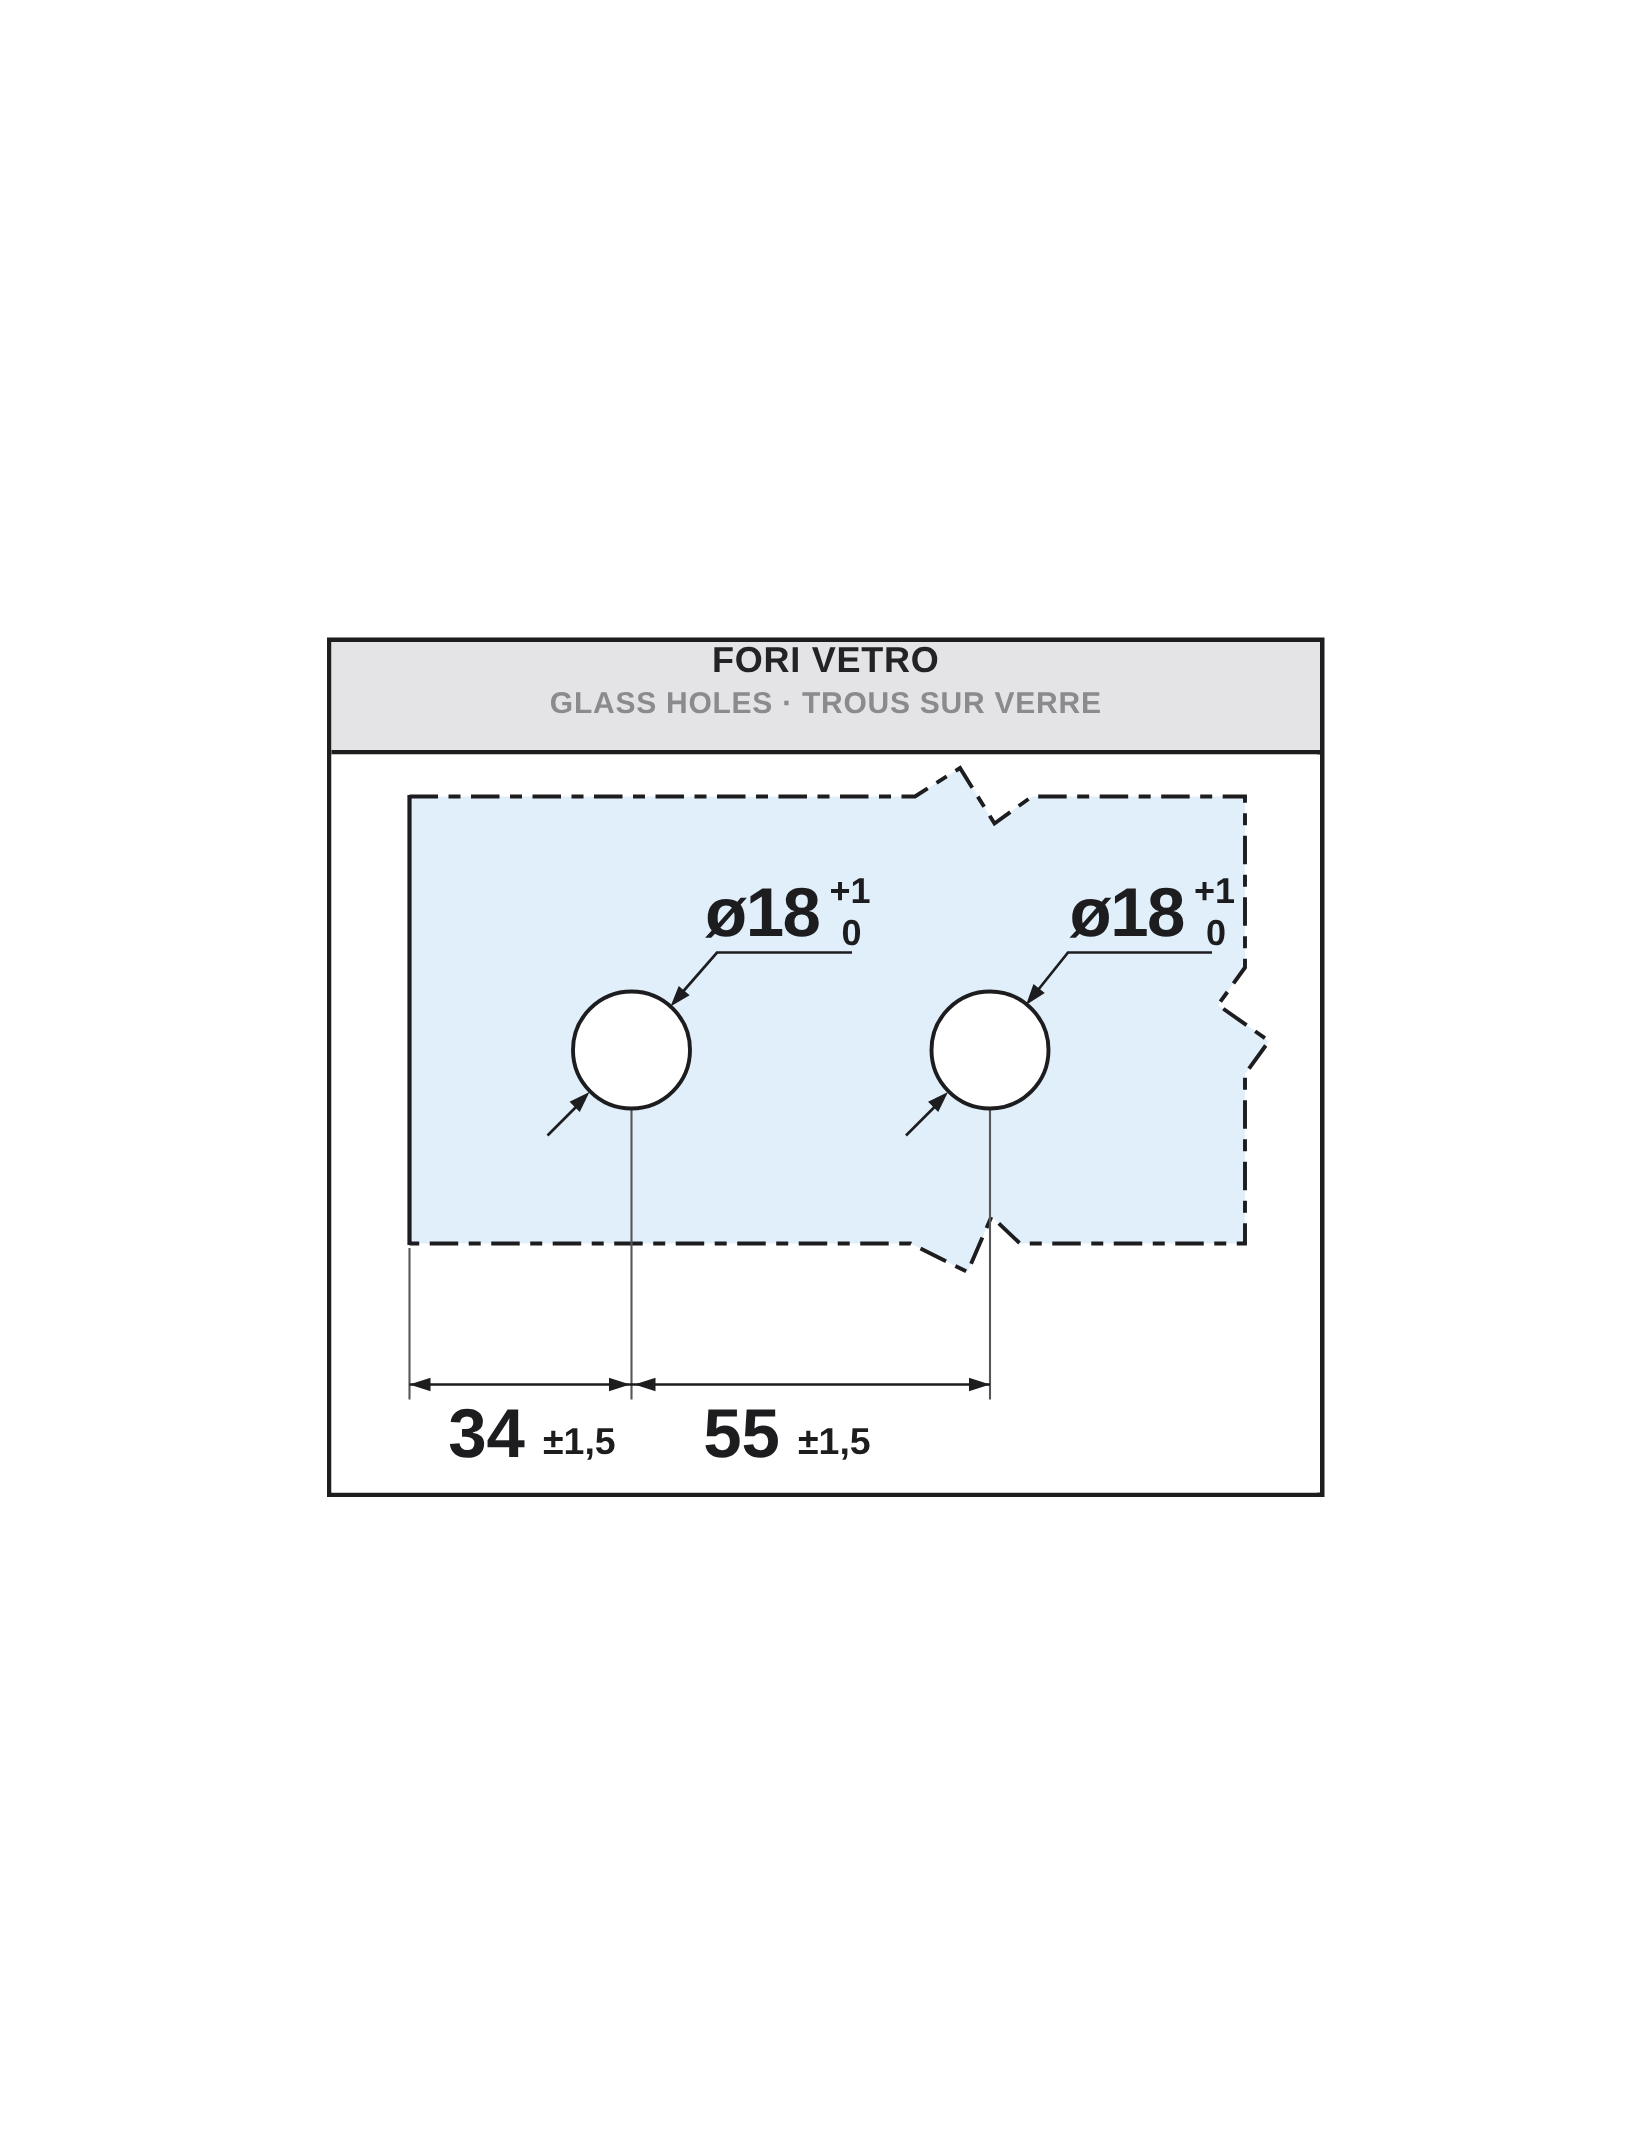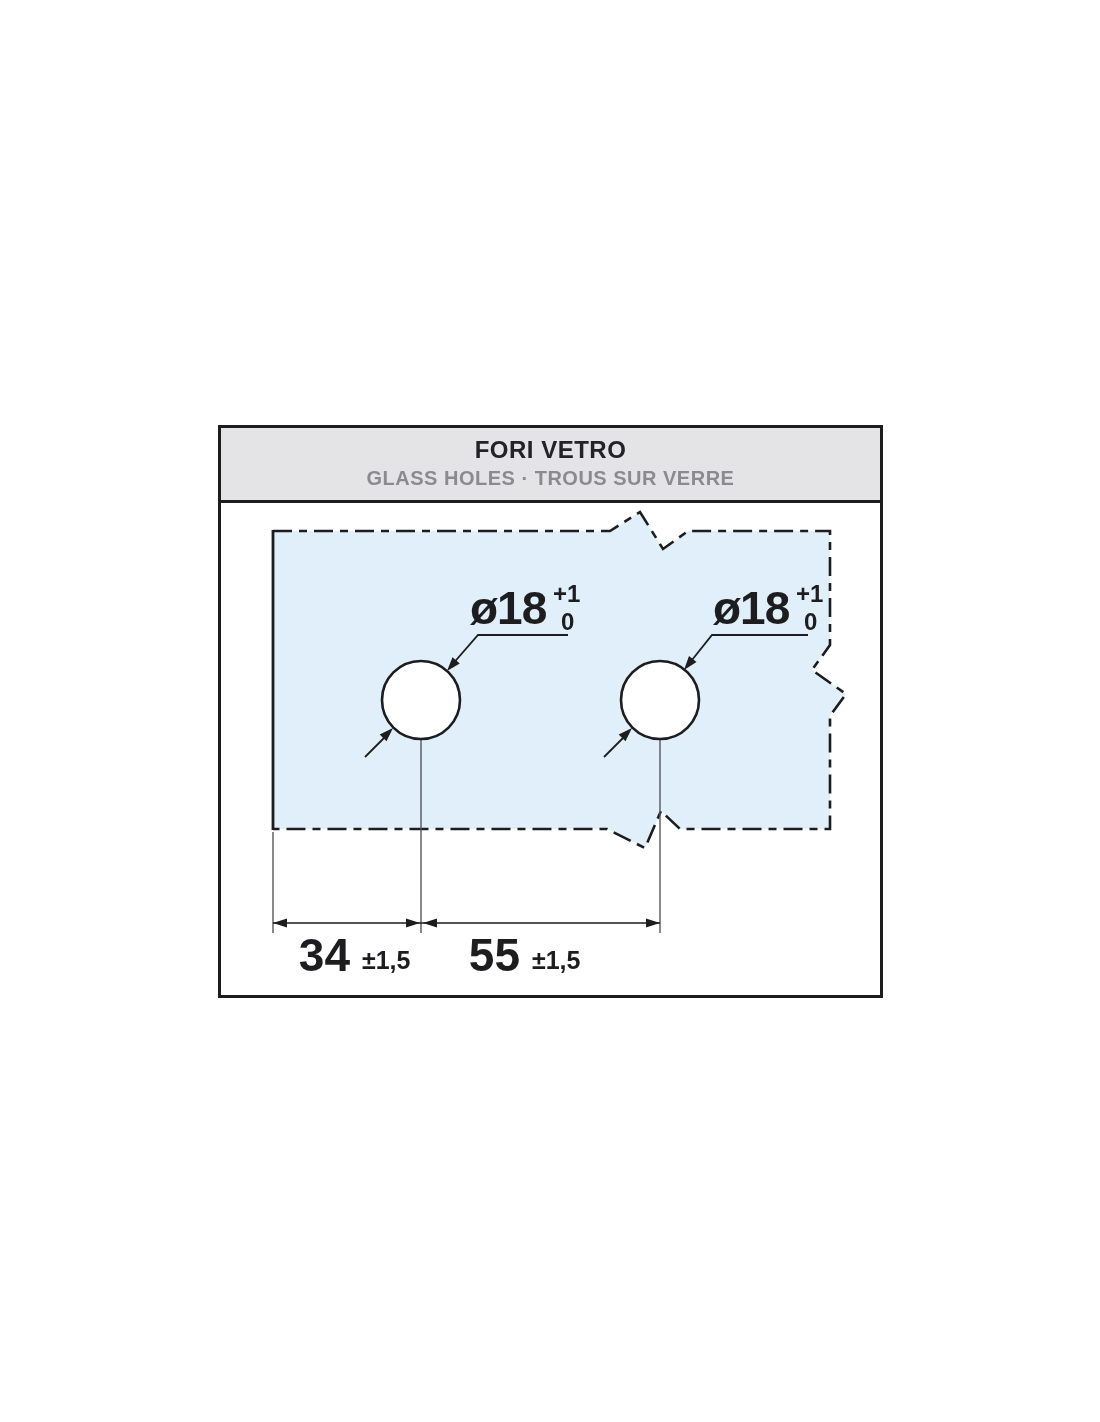--- a/index.html
+++ b/index.html
@@ -15,21 +15,21 @@
     font-family:"Liberation Sans", sans-serif;}
   .page{position:relative;width:1100px;height:1422px;background:#ffffff;overflow:hidden;}
 
   .sheet{
     position:absolute;left:218px;top:425px;width:665px;height:573px;
     border:3px solid var(--line);background:#ffffff;
   }
   .sheet-header{
     height:75px;background:var(--header-bg);
     border-bottom:3px solid var(--line);
-    display:flex;flex-direction:column;align-items:center;justify-content:center;
+    display:flex;flex-direction:column;align-items:center;
     gap:2px;
   }
   .sheet-title{
     font-size:24px;font-weight:bold;color:var(--title-text);
     letter-spacing:0.5px;line-height:26px;
   }
   .sheet-subtitle{
     font-size:20px;font-weight:bold;color:var(--subtitle-text);
     letter-spacing:0.5px;line-height:26px;
   }

